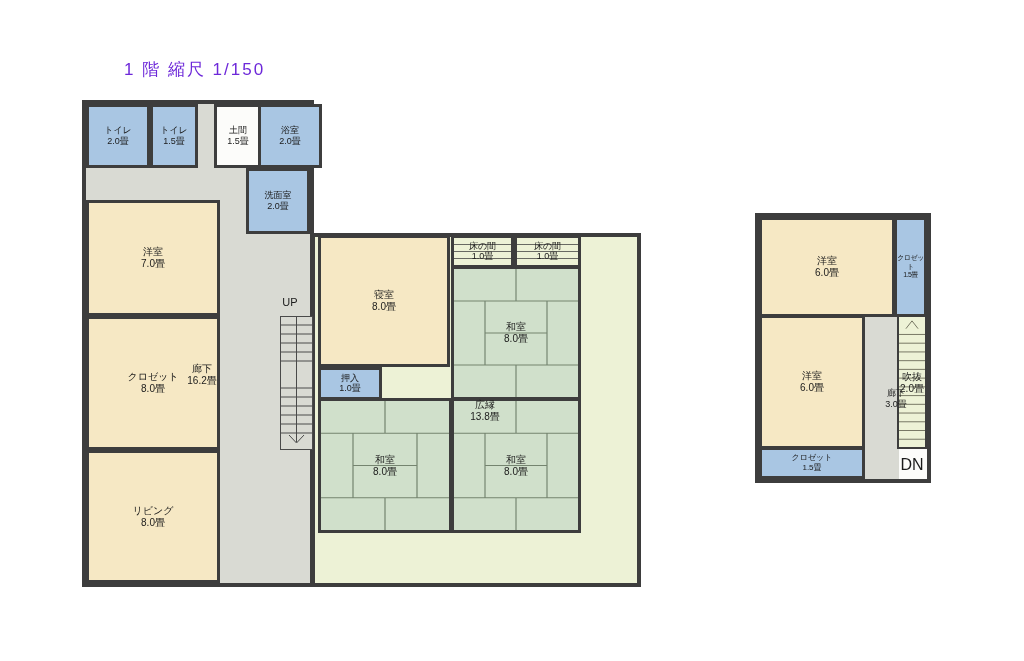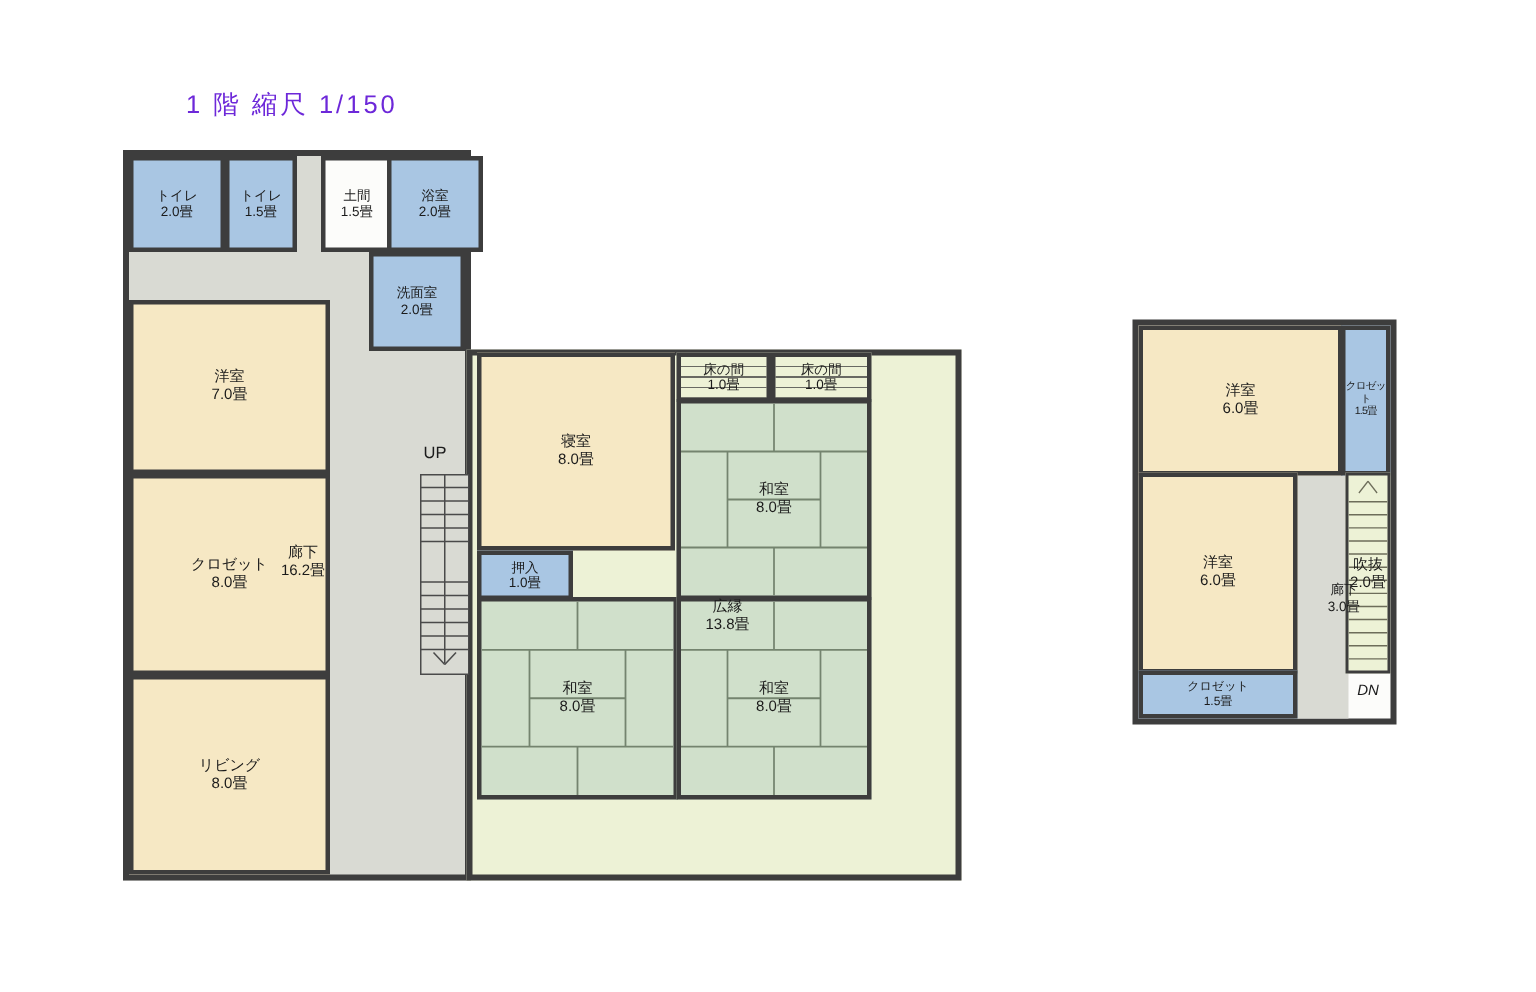--- a/index.html
+++ b/index.html
@@ -59,21 +59,21 @@
   #floor2{position:absolute;left:755px;top:213px;width:176px;height:270px;}
   #f2-outer{left:0;top:0;width:176px;height:270px;background:var(--room-white);}
   #corridor2{position:absolute;left:108px;top:104px;width:36px;height:162px;background:var(--corridor-gray);z-index:1;}
   #rm2-yoshitsu-a{left:4px;top:4px;width:136px;height:100px;}
   #rm2-closet-a{left:139px;top:4px;width:33px;height:100px;}
   #rm2-yoshitsu-b{left:4px;top:102px;width:106px;height:134px;}
   #rm2-fukinuke{left:142px;top:102px;width:30px;height:134px;border-width:2px;}
   #rm2-closet-b{left:4px;top:234px;width:106px;height:32px;font-size:8px;line-height:1.2;}
   #lbl-fukinuke{left:136px;top:158px;width:42px;font-size:10px;}
   #lbl-rouka2{left:119px;top:175px;width:44px;font-size:9px;}
-  #lbl-dn{left:142px;top:242px;width:30px;font-size:10px;font-style:italic;}
+  #lbl-dn{left:142px;top:242px;width:30px;font-size:16px;}
 </style>
 </head>
 <body>
 
 <div class="canvas">
 
   <div class="plan-title" id="title-f1">1 階 縮尺 1/150</div>
 
   <div id="floor1">
     <div class="block" id="f1-left"></div>

